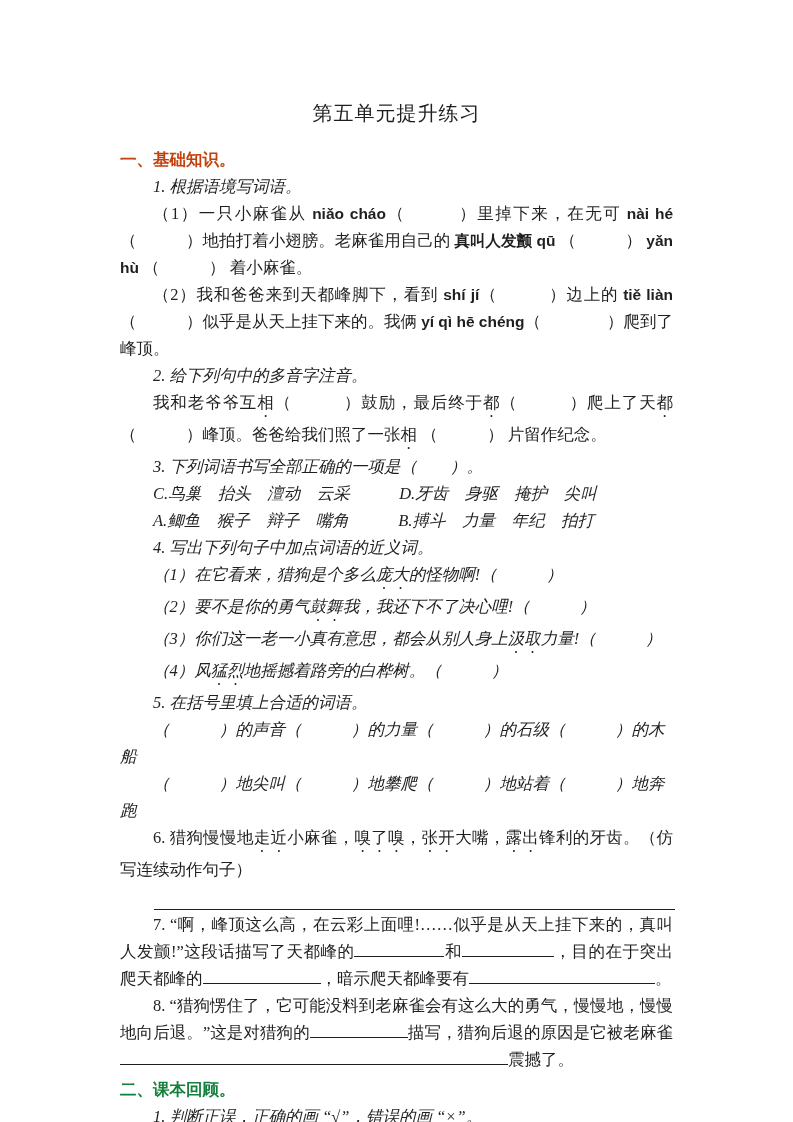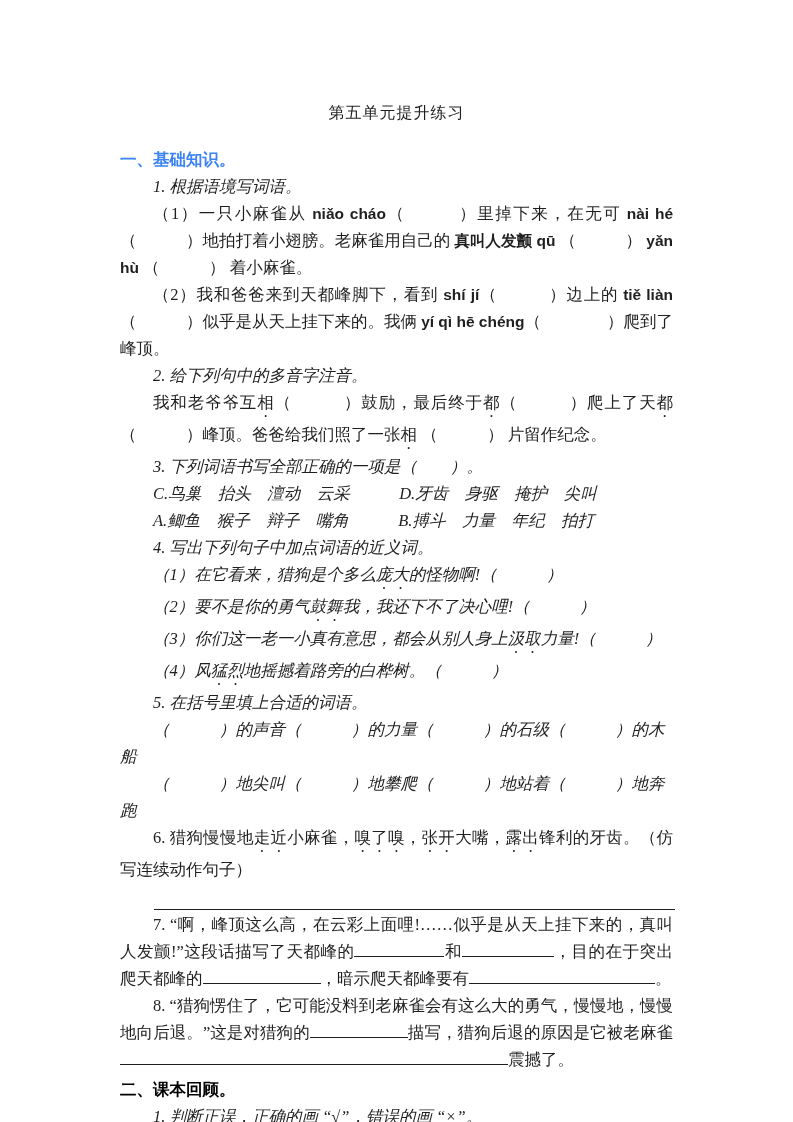--- a/index.html
+++ b/index.html
@@ -7,21 +7,21 @@
     position:relative;
     width:793px; height:1122px;
     background:#ffffff;
     overflow:hidden;
     font-family:"Liberation Serif","DejaVu Serif",serif;
     color:#1f1f1f;
   }
   .content { padding:96px 120px 0 120px; }
   .doc-title {
     margin:0 0 16px 0;
-    font-size:16px; font-weight:400;
+    font-size:20px; font-weight:400;
     text-align:center; letter-spacing:1px;
     line-height:34px;
   }
   .para {
     margin:0; font-size:16.5px; line-height:27px;
     text-align:justify;
   }
   .sec {
     color:#45d6f2; font-weight:bold;
     text-align:left; margin-top:3px;
@@ -50,38 +50,38 @@
     border-bottom:1.5px solid #1f1f1f;
   }
 </style>
 </head>
 <body>
 
 <div class="page">
   <div class="content">
     <h1 class="doc-title">第五单元提升练习</h1>
     <div id="doc-body">
-        <p class="para sec" style="color: #3b82f6;"><span>一、基础知识。</span></p>
+        <p class="para sec" style="color: #c2410c;"><span>一、基础知识。</span></p>
         <p class="para num"><span>1. 根据语境写词语。</span></p>
         <p class="para body"><span>（1）一只小麻雀从 </span><span class="py">niǎo cháo</span><span>（　　　）里掉下来，在无可 </span><span class="py">nài hé</span><span>（　　　）地拍打着小翅膀。老麻雀用自己的 </span><span class="py">真叫人发颤 qū</span><span> （　　　） </span><span class="py">yǎn hù</span><span> （　　　） 着小麻雀。</span></p>
         <p class="para body"><span>（2）我和爸爸来到天都峰脚下，看到 </span><span class="py">shí jí</span><span>（　　　）边上的 </span><span class="py">tiě liàn</span><span>（　　　）似乎是从天上挂下来的。我俩 </span><span class="py">yí qì hē chéng</span><span>（　　　　）爬到了峰顶。</span></p>
         <p class="para num"><span>2. 给下列句中的多音字注音。</span></p>
         <p class="para body"><span>我和老爷爷互</span><span class="d">相</span><span>（　　　）鼓励，最后终于</span><span class="d">都</span><span>（　　　）爬上了天</span><span class="d">都</span><span>（　　　）峰顶。爸爸给我们照了一张</span><span class="d">相</span><span> （　　　） 片留作纪念。</span></p>
         <p class="para num"><span>3. 下列词语书写全部正确的一项是（　　）。</span></p>
         <p class="para num"><span>C.鸟巢　抬头　澶动　云采　　　D.牙齿　身驱　掩护　尖叫</span></p>
         <p class="para num"><span>A.鲫鱼　猴子　辩子　嘴角　　　B.搏斗　力量　年纪　拍打</span></p>
         <p class="para num"><span>4. 写出下列句子中加点词语的近义词。</span></p>
         <p class="para num"><span>（1）在它看来，猎狗是个多么</span><span class="d">庞大</span><span>的怪物啊!（　　　）</span></p>
         <p class="para num"><span>（2）要不是你的勇气</span><span class="d">鼓舞</span><span>我，我还下不了决心哩!（　　　）</span></p>
         <p class="para num"><span>（3）你们这一老一小真有意思，都会从别人身上</span><span class="d">汲取</span><span>力量!（　　　）</span></p>
         <p class="para num"><span>（4）风</span><span class="d">猛烈</span><span>地摇撼着路旁的白桦树。（　　　）</span></p>
         <p class="para num"><span>5. 在括号里填上合适的词语。</span></p>
         <p class="para num"><span>（　　　）的声音（　　　）的力量（　　　）的石级（　　　）的木船</span></p>
         <p class="para num"><span>（　　　）地尖叫（　　　）地攀爬（　　　）地站着（　　　）地奔跑</span></p>
         <p class="para body"><span>6. 猎狗慢慢地</span><span class="d">走近</span><span>小麻雀，</span><span class="d">嗅了嗅</span><span>，</span><span class="d">张开</span><span>大嘴，</span><span class="d">露出</span><span>锋利的牙齿。（仿写连续动作句子）</span></p>
         <div class="rule"></div>
         <p class="para body"><span>7. “啊，峰顶这么高，在云彩上面哩!……似乎是从天上挂下来的，真叫人发颤!”这段话描写了天都峰的</span><span class="u" style="width: 90px;"></span><span>和</span><span class="u" style="width: 92px;"></span><span>，目的在于突出爬天都峰的</span><span class="u" style="width: 118px;"></span><span>，暗示爬天都峰要有</span><span class="u" style="width: 186px;"></span><span>。</span></p>
         <p class="para body"><span>8. “猎狗愣住了，它可能没料到老麻雀会有这么大的勇气，慢慢地，慢慢地向后退。”这是对猎狗的</span><span class="u" style="width: 98px;"></span><span>描写，猎狗后退的原因是它被老麻雀</span><span class="u" style="width: 58px;"></span><span class="u" style="width: 330px;"></span><span>震撼了。</span></p>
-        <p class="para sec" style="color: #000000;"><span>二、课本回顾。</span></p>
+        <p class="para sec" style="color: #15803d;"><span>二、课本回顾。</span></p>
         <p class="para num"><span>1. 判断正误，正确的画 “√”，错误的画 “×”。</span></p>
       </div>
   </div>
 </div>
 
 </body></html>

